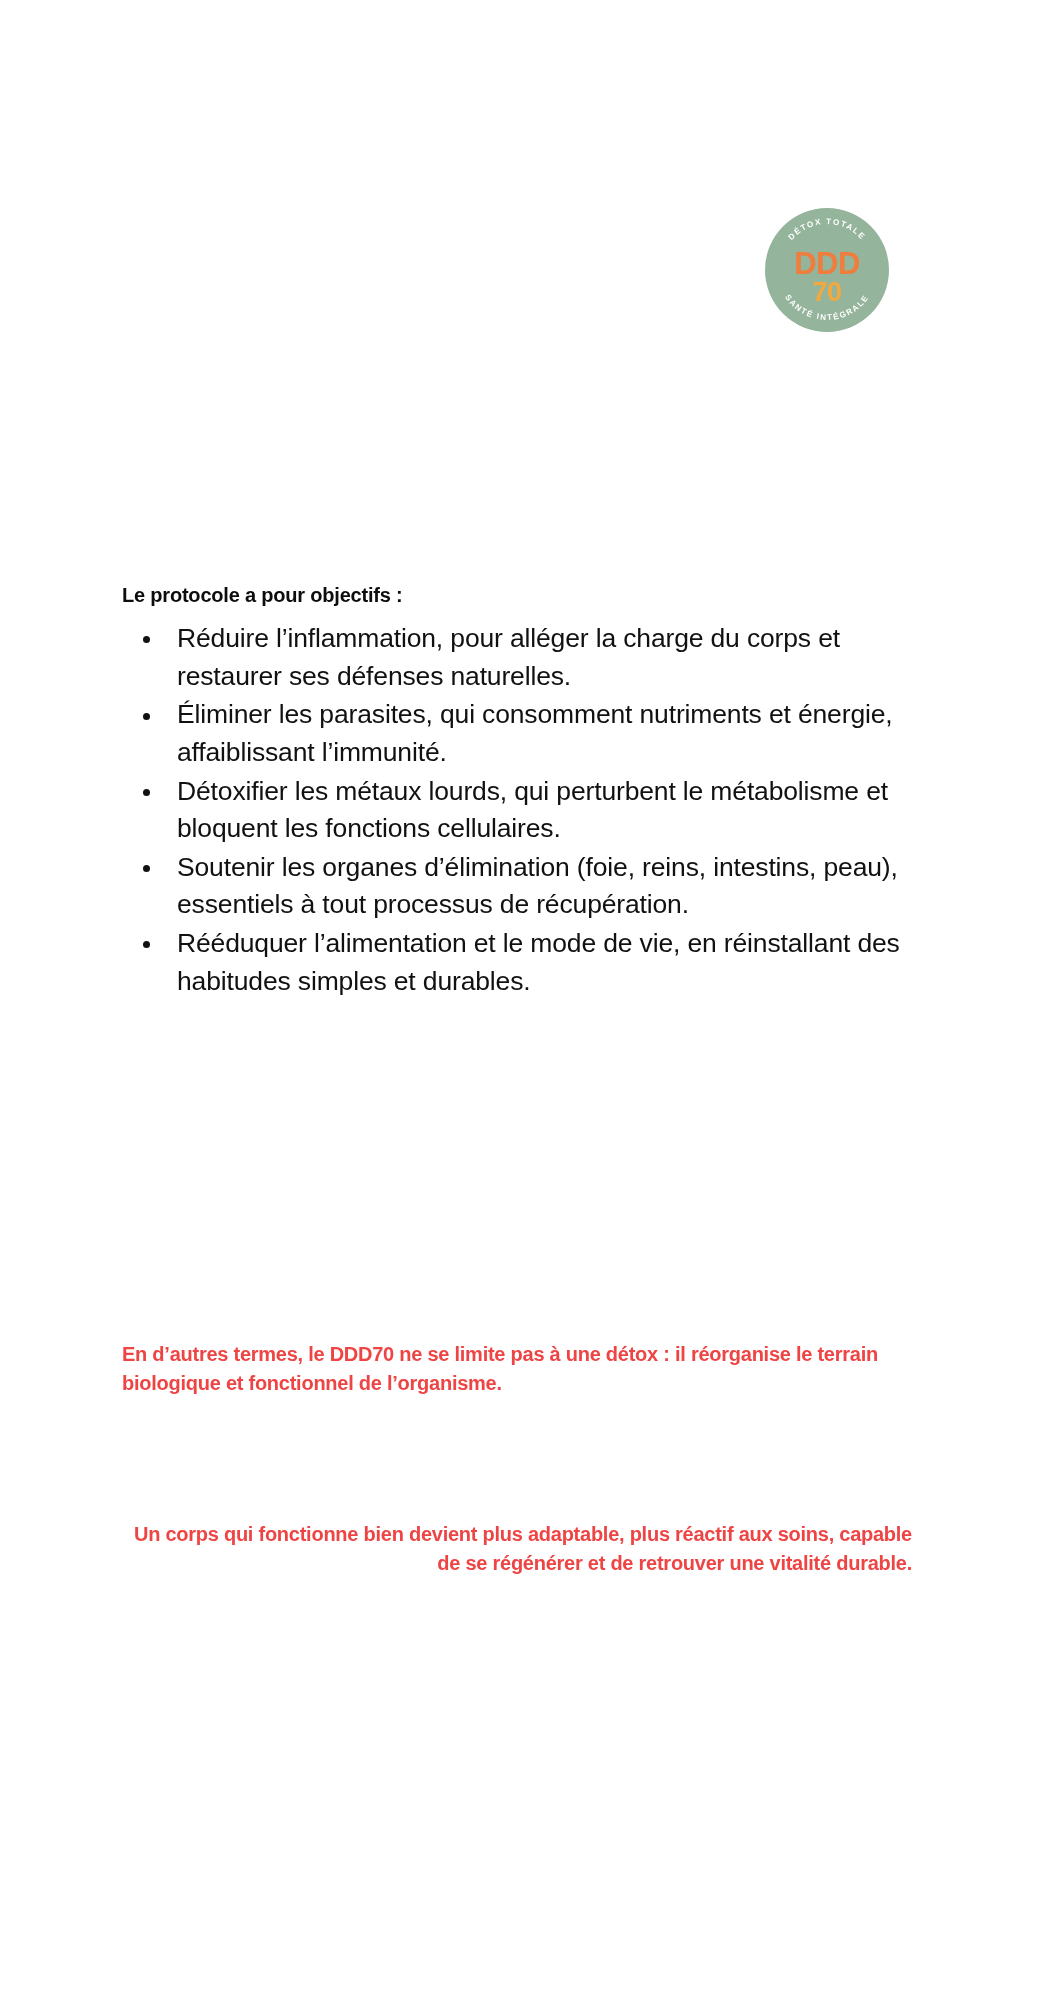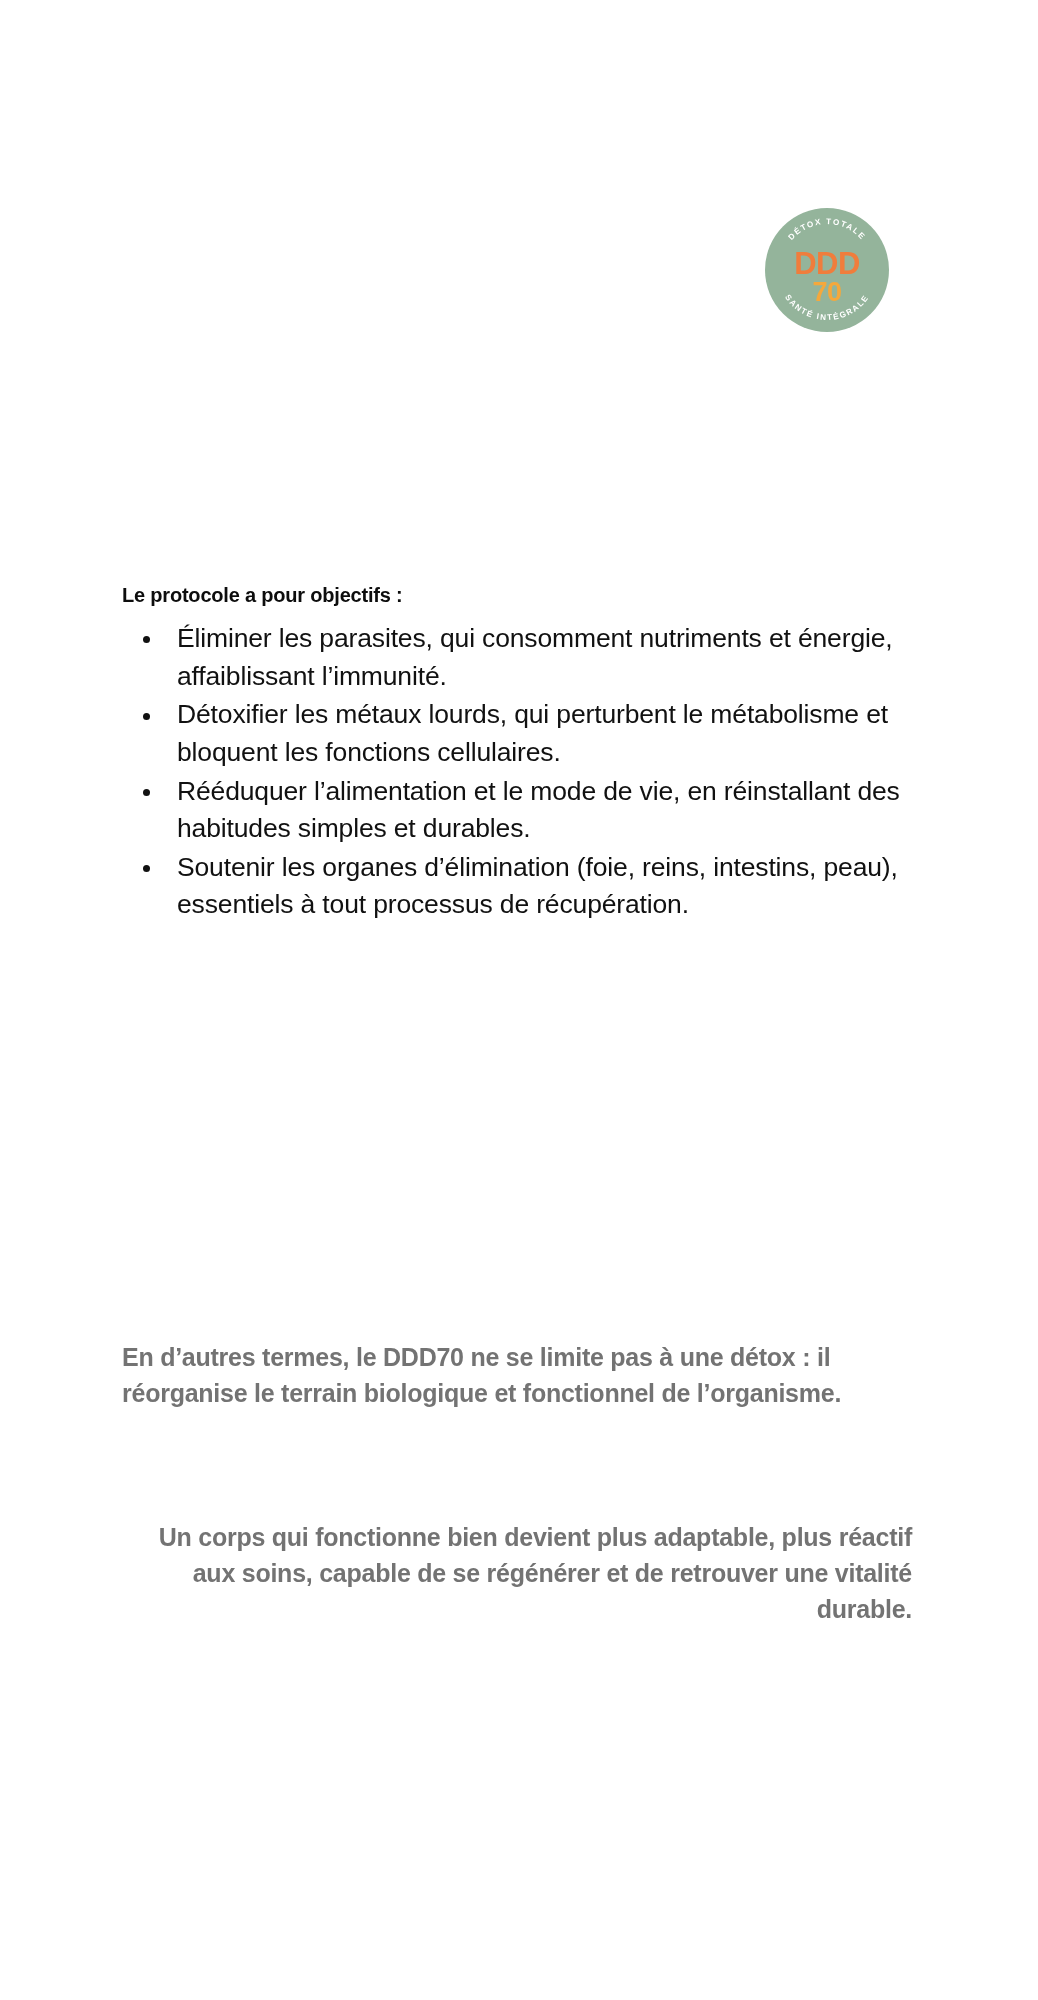--- a/index.html
+++ b/index.html
@@ -97,25 +97,25 @@
     width: 7px;
     height: 7px;
     border-radius: 50%;
     background: #111111;
   }
 
   .para-bold {
     position: absolute;
     left: 122px;
     width: 790px;
-    font-size: 25px;
+    font-size: 20px;
     font-weight: 700;
     line-height: 1.43;
     letter-spacing: -0.25px;
-    color: #737373;
+    color: #ef4444;
     white-space: pre-wrap;
   }
   .para-1 { top: 1340px; }
   .para-2 { top: 1520px; text-align: right; }
 </style>
 </head>
 <body>
 
 <div class="logo-wrap">
   <svg class="logo-svg" viewBox="0 0 124 124" xmlns="http://www.w3.org/2000/svg">
@@ -135,33 +135,37 @@
   </svg>
 </div>
 
 <div class="content">
 
   <div class="objectives-heading">Le protocole a pour objectifs :</div>
 
   <ul class="objectives-list">
     <li>
       <span class="bullet-dot"></span>
+      <span>Réduire l’inflammation, pour alléger la charge du corps et restaurer ses défenses naturelles.</span>
+    </li>
+    <li>
+      <span class="bullet-dot"></span>
       <span>Éliminer les parasites, qui consomment nutriments et énergie, affaiblissant l’immunité.</span>
     </li>
     <li>
       <span class="bullet-dot"></span>
       <span>Détoxifier les métaux lourds, qui perturbent le métabolisme et bloquent les fonctions cellulaires.</span>
     </li>
     <li>
       <span class="bullet-dot"></span>
-      <span>Rééduquer l’alimentation et le mode de vie, en réinstallant des habitudes simples et durables.</span>
+      <span>Soutenir les organes d’élimination (foie, reins, intestins, peau), essentiels à tout processus de récupération.</span>
     </li>
     <li>
       <span class="bullet-dot"></span>
-      <span>Soutenir les organes d’élimination (foie, reins, intestins, peau), essentiels à tout processus de récupération.</span>
+      <span>Rééduquer l’alimentation et le mode de vie, en réinstallant des habitudes simples et durables.</span>
     </li>
   </ul>
 
   <div class="para-bold para-1">En d’autres termes, le DDD70 ne se limite pas à une détox : il réorganise le terrain biologique et fonctionnel de l’organisme.</div>
 
   <div class="para-bold para-2"> Un corps qui fonctionne bien devient plus adaptable, plus réactif aux soins, capable de se régénérer et de retrouver une vitalité durable.</div>
 
 </div>
 
 </body></html>

